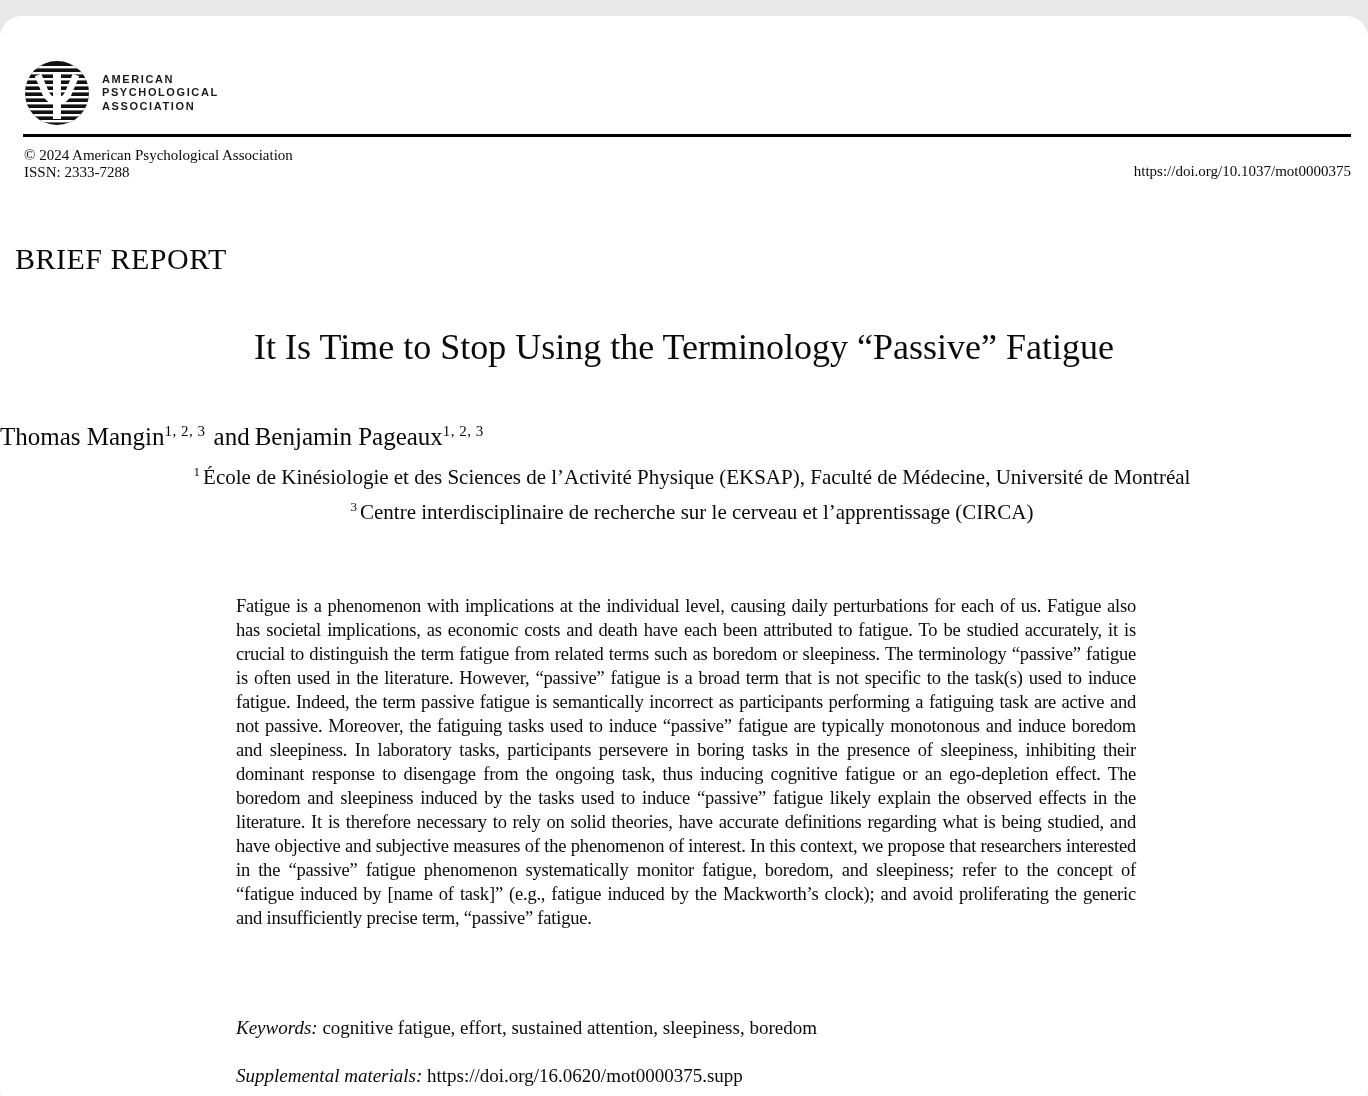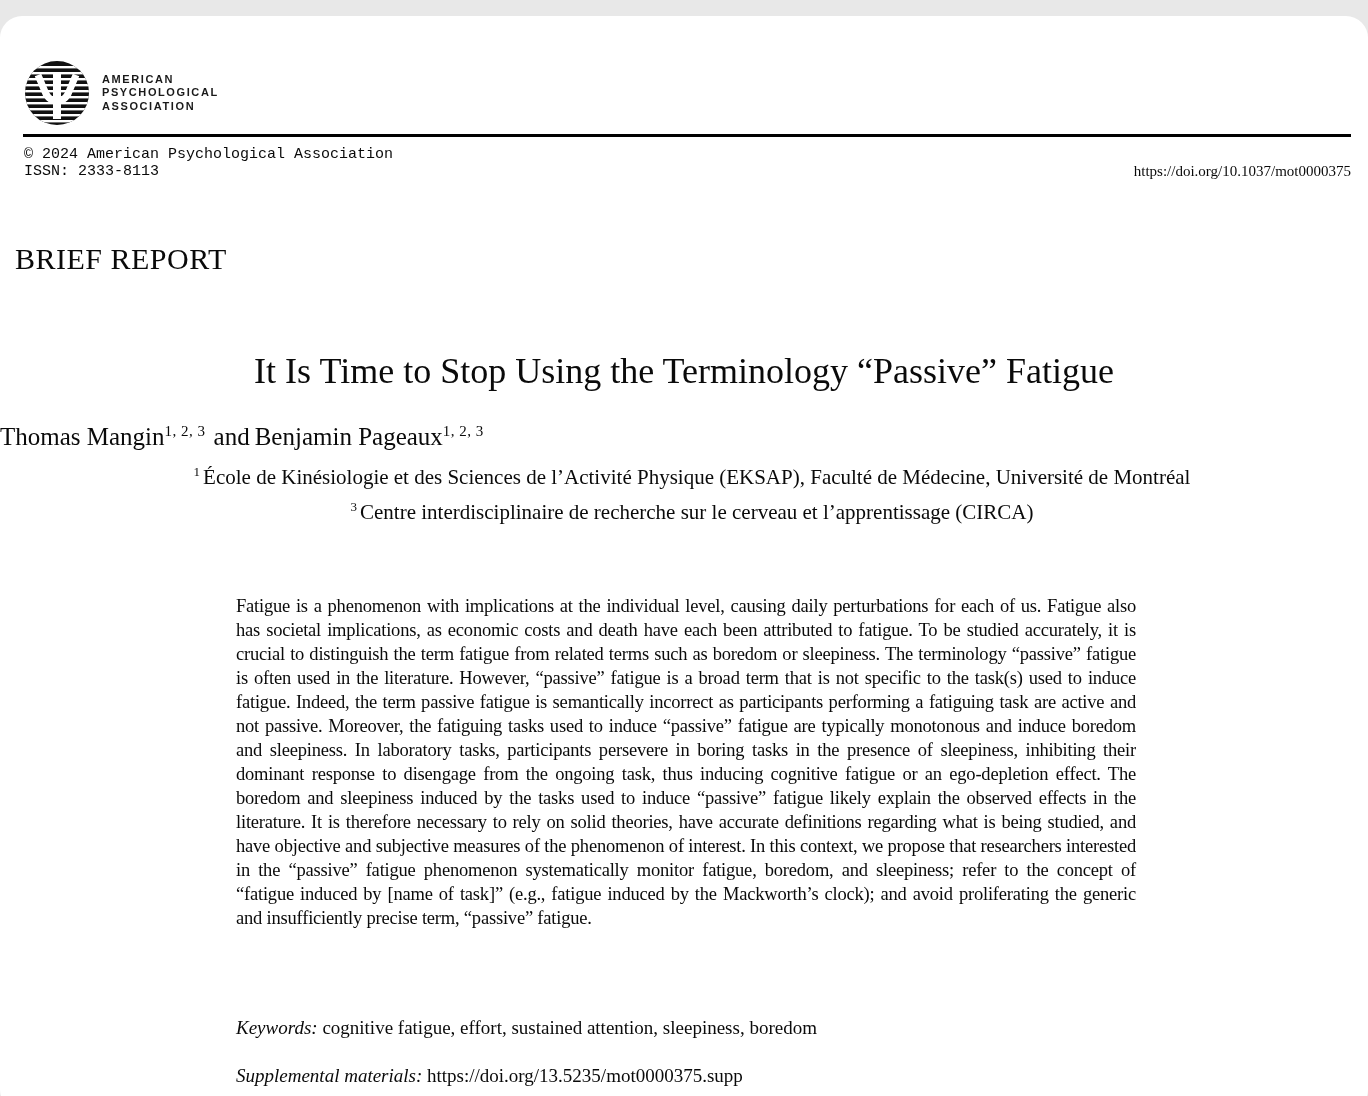--- a/index.html
+++ b/index.html
@@ -47,30 +47,30 @@
   .ssm-sub .l3 { padding-left: 16px; }
 
   .journal-name {
     position: absolute; right: 23px; top: 72px;
     font-size: 30px; color: #000;
   }
   .header-rule {
     position: absolute; left: 23px; right: 17px; top: 118px;
     height: 3px; background: #000;
   }
-  .copyright-block { position: absolute; left: 24px; top: 131px; font-size: 15px; line-height: 16.5px; font-family: Liberation Mono, monospace; }
+  .copyright-block { position: absolute; left: 24px; top: 131px; font-size: 15px; line-height: 16.5px; }
   .doi-line { position: absolute; right: 17px; top: 147px; font-size: 15px; color: #000; text-decoration: none; }
 
   
   .section-label {
     position: absolute; left: 15px; top: 226px; width: 100%;
     text-align: left; font-size: 30px; font-weight: normal; letter-spacing: 0.5px;
   }
   .article-title {
-    position: absolute; left: 0; top: 334px; width: 100%;
+    position: absolute; left: 0; top: 310px; width: 100%;
     text-align: center; font-size: 36px; font-weight: normal;
   }
   .authors-line {
     position: absolute; left: 0; top: 407px; width: 100%;
     text-align: left; font-size: 25px;
   }
   .authors-line sup { font-size: 15px; vertical-align: 9px; letter-spacing: 0.5px; }
   .authors-connector { margin: 0 5px 0 8px; }
   .affiliations {
     position: absolute; left: 8px; top: 441px; width: 100%;
@@ -130,21 +130,21 @@
       <div>ASSOCIATION</div>
     </div>
   </div>
 
 
 
   <div class="header-rule"></div>
 
   <div class="copyright-block">
     <div>© 2024 American Psychological Association</div>
-    <div>ISSN: 2333-8113</div>
+    <div>ISSN: 2333-7288</div>
   </div>
 
   <a class="doi-line plain-link" href="#">https://doi.org/10.1037/mot0000375</a>
 
   <div class="section-label">BRIEF REPORT</div>
 
   <h1 class="article-title">It Is Time to Stop Using the Terminology “Passive” Fatigue</h1>
 
   <div class="authors-line">
     <span>Thomas Mangin</span><sup>1, 2, 3</sup><span class="authors-connector">and</span><span>Benjamin Pageaux</span><sup>1, 2, 3</sup>
@@ -157,16 +157,16 @@
 
   <p class="abstract">Fatigue is a phenomenon with implications at the individual level, causing daily perturbations for each of us. Fatigue also has societal implications, as economic costs and death have each been attributed to fatigue. To be studied accurately, it is crucial to distinguish the term fatigue from related terms such as boredom or sleepiness. The terminology “passive” fatigue is often used in the literature. However, “passive” fatigue is a broad term that is not specific to the task(s) used to induce fatigue. Indeed, the term passive fatigue is semantically incorrect as participants performing a fatiguing task are active and not passive. Moreover, the fatiguing tasks used to induce “passive” fatigue are typically monotonous and induce boredom and sleepiness. In laboratory tasks, participants persevere in boring tasks in the presence of sleepiness, inhibiting their dominant response to disengage from the ongoing task, thus inducing cognitive fatigue or an ego-depletion effect. The boredom and sleepiness induced by the tasks used to induce “passive” fatigue likely explain the observed effects in the literature. It is therefore necessary to rely on solid theories, have accurate definitions regarding what is being studied, and have objective and subjective measures of the phenomenon of interest. In this context, we propose that researchers interested in the “passive” fatigue phenomenon systematically monitor fatigue, boredom, and sleepiness; refer to the concept of “fatigue induced by [name of task]” (e.g., fatigue induced by the Mackworth’s clock); and avoid proliferating the generic and insufficiently precise term, “passive” fatigue.</p>
 
   <p class="keywords-line">
     <span class="ital">Keywords:</span>
     <span>cognitive fatigue, effort, sustained attention, sleepiness, boredom</span>
   </p>
 
   <p class="supplemental-line">
     <span class="ital">Supplemental materials:</span>
-    <a class="plain-link" href="#">https://doi.org/13.5235/mot0000375.supp</a>
+    <a class="plain-link" href="#">https://doi.org/16.0620/mot0000375.supp</a>
   </p>
 
 </div>
 
 </body></html>

